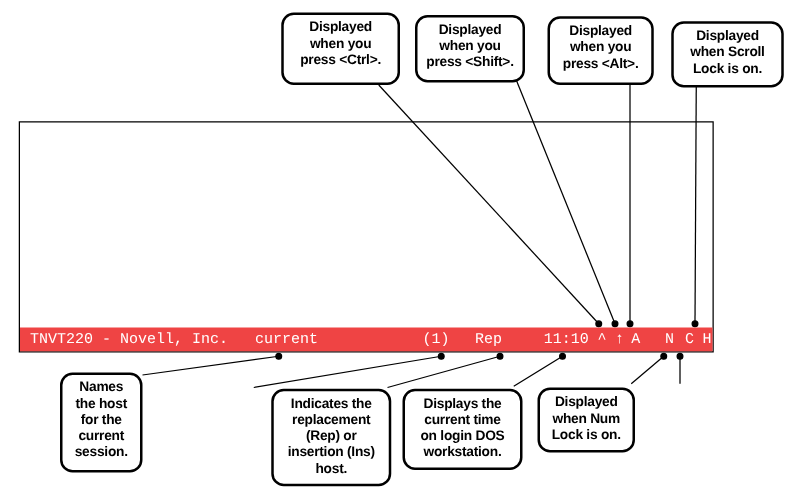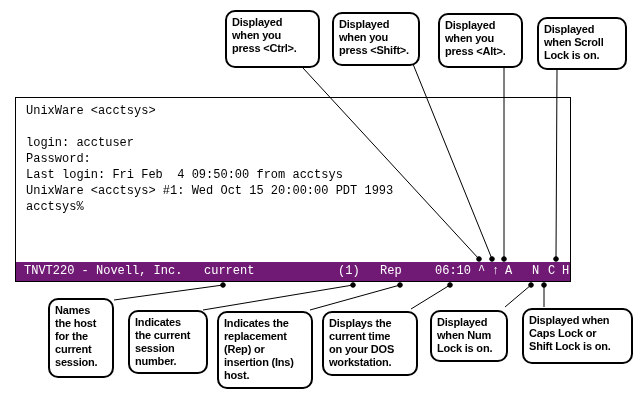--- a/index.html
+++ b/index.html
@@ -1,18 +1,19 @@
 <!DOCTYPE html>
 <html><head>
 <meta charset="utf-8">
 <style>
   html,body{margin:0;padding:0;background:#fff;}
   #canvas{
     position:relative;width:644px;height:400px;background:#fff;overflow:hidden;
     font-family:"Liberation Sans", sans-serif;
+    text-align:center;
   }
   
   .callout{
     position:absolute;box-sizing:border-box;background:#fff;
     border:2.5px solid #000;border-radius:10px;
     padding:4px 5px;z-index:3;
     font-size:11px;font-weight:bold;line-height:13px;color:#000;
     white-space:pre-line;letter-spacing:-0.2px;
   }
   
@@ -21,21 +22,21 @@
     box-sizing:border-box;border:1px solid #000;background:#fff;z-index:1;
   }
   #terminal-output{
     position:absolute;left:10px;top:5px;margin:0;
     font-family:"Liberation Mono","DejaVu Sans Mono",monospace;
     font-size:12px;line-height:16px;color:#000;
   }
   #terminal-output div{height:16px;white-space:pre;}
   #status-bar{
     position:absolute;left:0;right:0;bottom:0;height:19px;
-    background:#701a75;color:#fff;
+    background:#ef4444;color:#fff;
     font-family:"Liberation Mono","DejaVu Sans Mono",monospace;
     font-size:12px;line-height:19px;white-space:pre;
   }
   #status-bar span{position:absolute;top:0;}
   
   #leader-lines{position:absolute;left:0;top:0;z-index:2;pointer-events:none;}
 </style>
 </head>
 <body>
 
@@ -48,28 +49,27 @@
 when you
 press &lt;Shift&gt;.</div>
   <div class="callout" style="left:438px;top:13px;width:85px;height:55px;">Displayed
 when you
 press &lt;Alt&gt;.</div>
   <div class="callout" style="left:537px;top:17px;width:90px;height:53px;">Displayed
 when Scroll
 Lock is on.</div>
 
   <div id="terminal-window">
-    <pre id="terminal-output"><div>UnixWare &lt;acctsys&gt;</div><div></div><div>login: acctuser</div><div>Password:</div><div>Last login: Fri Feb  4 09:50:00 from acctsys</div><div>UnixWare &lt;acctsys&gt; #1: Wed Oct 15 20:00:00 PDT 1993</div><div>acctsys%</div></pre>
 
     <div id="status-bar">
       <span style="left:8px">TNVT220 - Novell, Inc.</span>
       <span style="left:188px">current</span>
       <span style="left:322px">(1)</span>
       <span style="left:364px">Rep</span>
-      <span style="left:419px">06:10</span>
+      <span style="left:419px">11:10</span>
       <span style="left:462px">^</span>
       <span style="left:476px">↑</span>
       <span style="left:489px">A</span>
       <span style="left:516px">N</span>
       <span style="left:532px">C</span>
       <span style="left:546px">H</span>
     </div>
   </div>
 
   <svg id="leader-lines" width="644" height="400" viewBox="0 0 644 400">
@@ -97,33 +97,26 @@
       <line x1="544" y1="307" x2="544" y2="285"></line>
         <circle cx="544" cy="285" r="2.3"></circle>
     </g>
   </svg>
 
   <div class="callout" style="left:48px;top:298px;width:66px;height:80px;">Names
 the host
 for the
 current
 session.</div>
-  <div class="callout" style="left:128px;top:310px;width:80px;height:64px;">Indicates
-the current
-session
-number.</div>
   <div class="callout" style="left:217px;top:311px;width:96px;height:78px;">Indicates the
 replacement
 (Rep) or
 insertion (Ins)
 host.</div>
   <div class="callout" style="left:322px;top:311px;width:96px;height:65px;">Displays the
 current time
-on your DOS
+on login DOS
 workstation.</div>
   <div class="callout" style="left:430px;top:310px;width:78px;height:52px;">Displayed
 when Num
 Lock is on.</div>
-  <div class="callout" style="left:522px;top:308px;width:111px;height:56px;">Displayed when
-Caps Lock or
-Shift Lock is on.</div>
 
 </div>
 
 </body></html>

